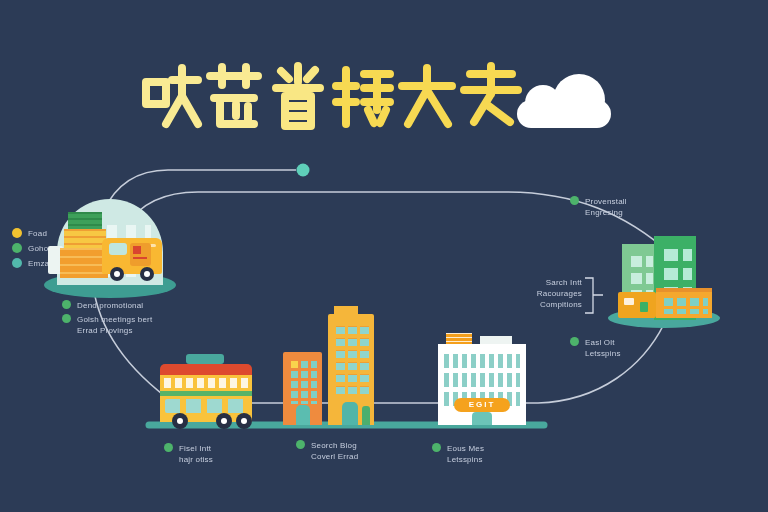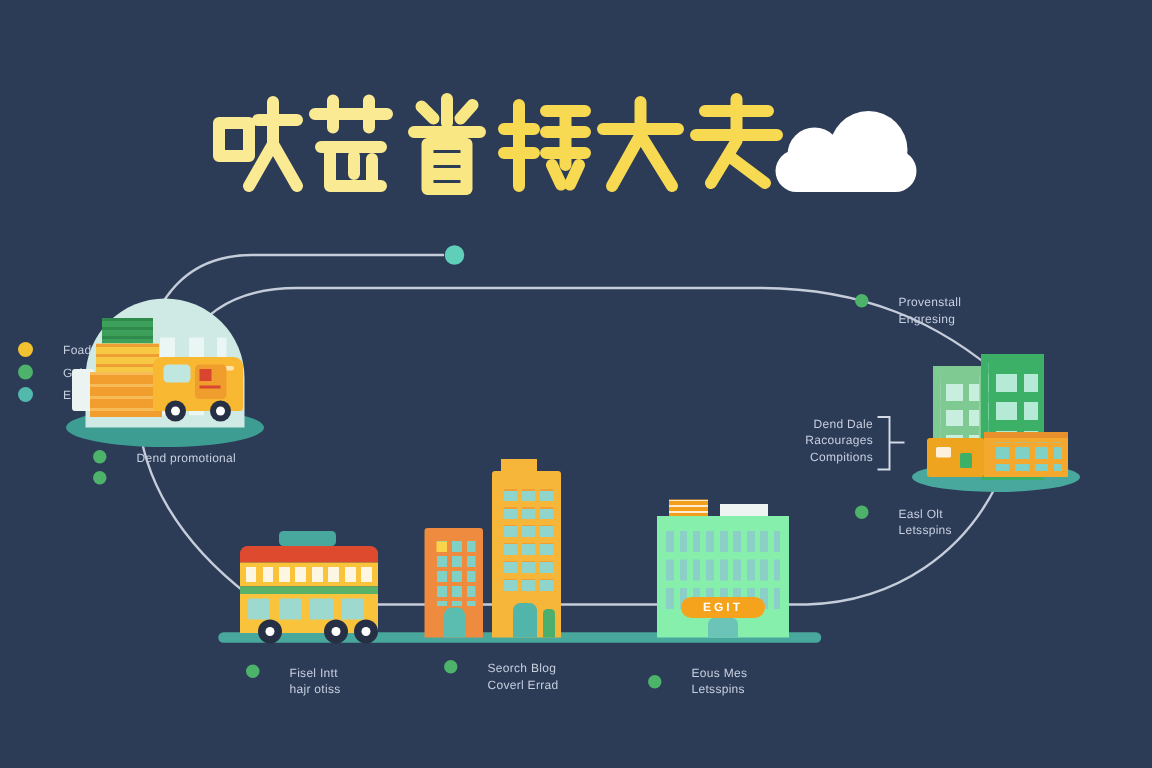--- a/index.html
+++ b/index.html
@@ -2,21 +2,21 @@
 <html><head>
 <meta charset="utf-8">
 <style>
   html,body{margin:0;padding:0;background:#1f2b42;}
   .stage{position:relative;width:768px;height:512px;background:#2c3b56;overflow:hidden;
          font-family:"Liberation Sans",sans-serif;}
   .abs{position:absolute;}
   .lbl{font-size:8px;line-height:11px;color:#c7cfdf;letter-spacing:.2px;white-space:nowrap;}
   .dot{border-radius:50%;}
   .bdot{width:9px;height:9px;border-radius:50%;background:#4db36b;flex:0 0 auto;}
-  .row{display:flex;align-items:flex-start;gap:20px;}
+  .row{display:flex;align-items:flex-start;gap:6px;}
 
   
   .base-ellipse{background:#3e9d92;border-radius:50%;}
   .dome{background:#cfe9e4;border-radius:53px 53px 0 0;}
   .dome-windows{background-image:
       repeating-linear-gradient(to bottom, rgba(207,233,228,0) 0 22px, #cfe9e4 22px 30px),
       repeating-linear-gradient(to right, #e9f6f3 0 10px, rgba(0,0,0,0) 10px 19px);}
   .crate-green{background:#3da05a;background-image:repeating-linear-gradient(to bottom,#2f8a4b 0 2px,rgba(0,0,0,0) 2px 6px);}
   .crate-yellow{background:#f7c843;background-image:repeating-linear-gradient(to bottom,#ef9f34 0 2px,rgba(0,0,0,0) 2px 7px);}
   .crate-orange{background:#f29e2e;background-image:repeating-linear-gradient(to bottom,#f7bc57 0 2px,rgba(0,0,0,0) 2px 8px);}
@@ -36,21 +36,21 @@
   
   .b-orange{background:#ef8b3e;}
   .b-orange-win{background-color:#7fd0c5;background-image:
       repeating-linear-gradient(to right,#ef8b3e 0 3px,rgba(0,0,0,0) 3px 10px),
       repeating-linear-gradient(to bottom,#ef8b3e 0 3px,rgba(0,0,0,0) 3px 10px);}
   .b-yellow{background:#f5b63a;}
   .b-yellow-win{background-color:#8fd5cc;background-image:
       repeating-linear-gradient(to right,#f5b63a 0 3px,rgba(0,0,0,0) 3px 12px),
       repeating-linear-gradient(to bottom,#f5b63a 0 4px,#ef9f34 4px 5px,rgba(0,0,0,0) 5px 12px);}
   .door-teal{background:#52b5a9;border-radius:5px 5px 0 0;}
-  .b-white{background:#86efac;}
+  .b-white{background:#ffffff;}
   .b-white-winrow{background-image:repeating-linear-gradient(to right,#8ccfc7 0 5px,rgba(0,0,0,0) 5px 9px);}
   .sign-pill{background:#f5a21d;border-radius:8px;color:#ffffff;font-size:8px;font-weight:bold;
              letter-spacing:2px;text-align:center;line-height:14px;}
   .roof-tag{background:#f49f1c;background-image:repeating-linear-gradient(to bottom,rgba(255,255,255,.8) 0 1px,rgba(0,0,0,0) 1px 4px);}
   .g-pale{background:#7fc993;}
   .g-pale-win{background-color:#c8eedd;background-image:
       repeating-linear-gradient(to right,#7fc993 0 4px,rgba(0,0,0,0) 4px 15px),
       repeating-linear-gradient(to bottom,#7fc993 0 6px,rgba(0,0,0,0) 6px 17px);}
   .g-main{background:#3cb066;}
   .g-main-win{background-color:#b5ead6;background-image:
@@ -147,20 +147,24 @@
     </div>
   </div>
 
   <div class="abs" style="left:62px;top:300px;">
     <div class="row" style="margin-bottom:3px;">
       <span class="bdot"></span>
       <span class="lbl">Dend promotional</span>
     </div>
     <div class="row">
       <span class="bdot"></span>
+      <span class="lbl" style="white-space:normal;width:96px;">
+        <span>Golsh meetings bert</span><br>
+        <span>Errad Provings</span>
+      </span>
     </div>
   </div>
 
   <div class="abs" style="left:160px;top:354px;width:92px;height:76px;">
     <div class="abs bus-roofbox" style="left:26px;top:0;width:38px;height:10px;"></div>
     <div class="abs bus-roof" style="left:0;top:10px;width:92px;height:11px;"></div>
     <div class="abs bus-strip" style="left:0;top:21px;width:92px;height:16px;">
       <div class="abs bus-smallwin" style="left:4px;top:3px;width:84px;height:10px;"></div>
     </div>
     <div class="abs bus-green" style="left:0;top:37px;width:92px;height:5px;"></div>
@@ -229,37 +233,37 @@
       <span>hajr otiss</span>
     </span>
   </div>
   <div class="abs row" style="left:296px;top:440px;">
     <span class="bdot"></span>
     <span class="lbl">
       <span>Seorch Blog</span><br>
       <span>Coverl Errad</span>
     </span>
   </div>
-  <div class="abs row" style="left:432px;top:443px;align-items:center;">
+  <div class="abs row" style="left:432px;top:443px;">
     <span class="bdot"></span>
     <span class="lbl">
       <span>Eous Mes</span><br>
       <span>Letsspins</span>
     </span>
   </div>
 
   <div class="abs row" style="left:570px;top:196px;">
     <span class="bdot"></span>
     <span class="lbl">
       <span>Provenstall</span><br>
       <span>Engresing</span>
     </span>
   </div>
   <div class="abs lbl right-mid" style="left:524px;top:277px;width:58px;">
-    <span>Dend Dale</span><br>
+    <span>Sarch Intt</span><br>
     <span>Racourages</span><br>
     <span>Compitions</span>
   </div>
   <div class="abs row" style="left:570px;top:337px;">
     <span class="bdot"></span>
     <span class="lbl">
       <span>Easl Olt</span><br>
       <span>Letsspins</span>
     </span>
   </div>

